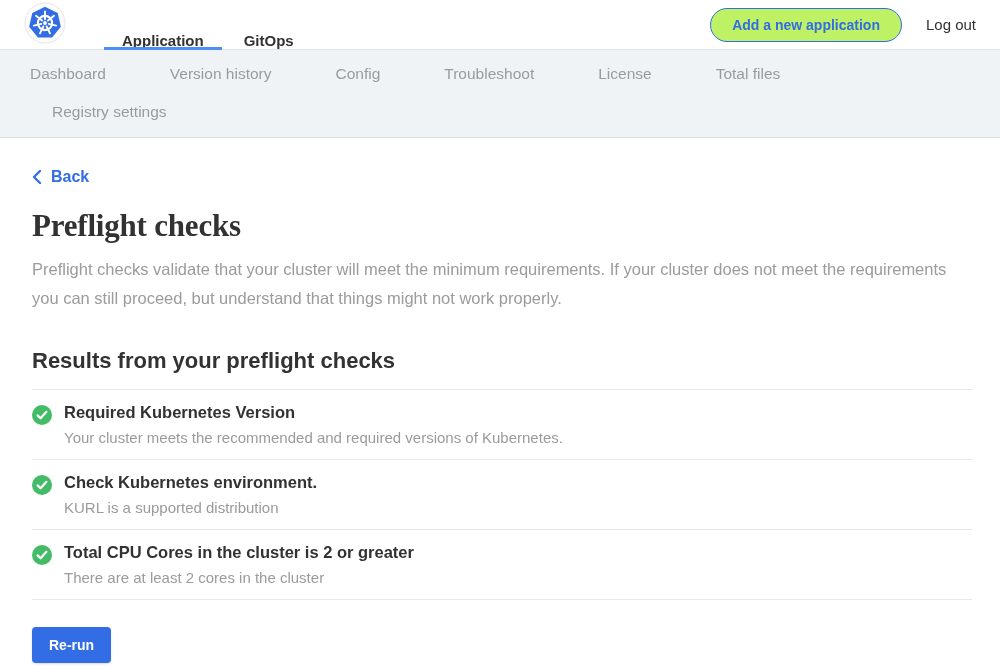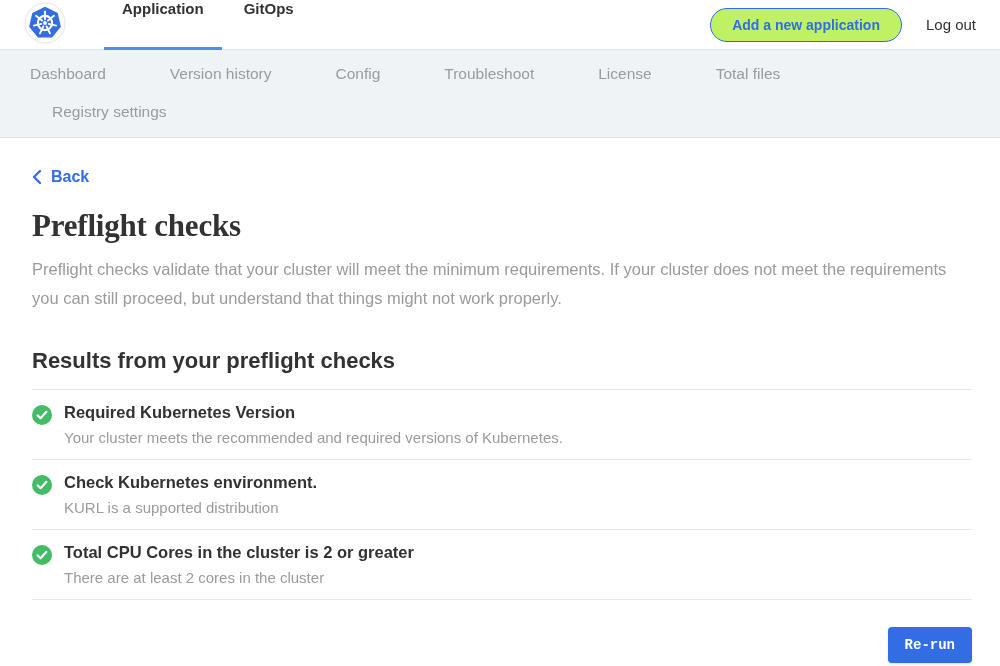--- a/index.html
+++ b/index.html
@@ -13,21 +13,21 @@
 
   
   .top-nav {
     height: 50px; display: flex; align-items: stretch;
     padding: 0 24px; background: #fff;
     border-bottom: 1px solid #e2e5e8; position: relative;
   }
   .logo-wrap { display: flex; align-items: center; margin-right: 36px; }
   .nav-tabs { display: flex; align-items: stretch; }
   .nav-tab {
-    display: flex; align-items: flex-start; padding: 0 20px;
+    display: flex; align-items: flex-end; padding: 0 20px;
     font-size: 15px; font-weight: 700; color: #323232;
     cursor: pointer; position: relative;
   }
   .nav-tab.active::after {
     content: ""; position: absolute; left: 2px; right: 2px; bottom: -1px;
     height: 3px; background: #4c8df6;
   }
   .nav-right { margin-left: auto; display: flex; align-items: center; gap: 24px; }
   .add-app-btn {
     font-family: inherit;
@@ -68,21 +68,21 @@
   .results-sep { border: none; border-top: 1px solid #e6e9eb; margin: 15px 0 0; }
 
   .check-item {
     display: flex; align-items: flex-start; gap: 12px;
     padding: 13px 0 13px; border-bottom: 1px solid #e6e9eb;
   }
   .check-icon { flex: 0 0 20px; width: 20px; height: 20px; margin-top: 2px; }
   .check-title { font-size: 16.5px; font-weight: 700; color: #323232; margin: 0 0 7px; }
   .check-msg { font-size: 15px; color: #9b9b9b; margin: 0; }
 
-  .footer-row { display: flex; justify-content: flex-end; margin-top: 27px; font-family: Liberation Mono, monospace; }
+  .footer-row { display: flex; margin-top: 27px; }
   .rerun-btn {
     font-family: inherit;
     background: #326de6; color: #fff; border: none; border-radius: 4px;
     font-weight: 700; font-size: 14px; padding: 10px 17px; cursor: pointer;
     box-shadow: 0 1px 2px rgba(0,0,0,.15);
   }
 </style>
 </head>
 <body>
 

